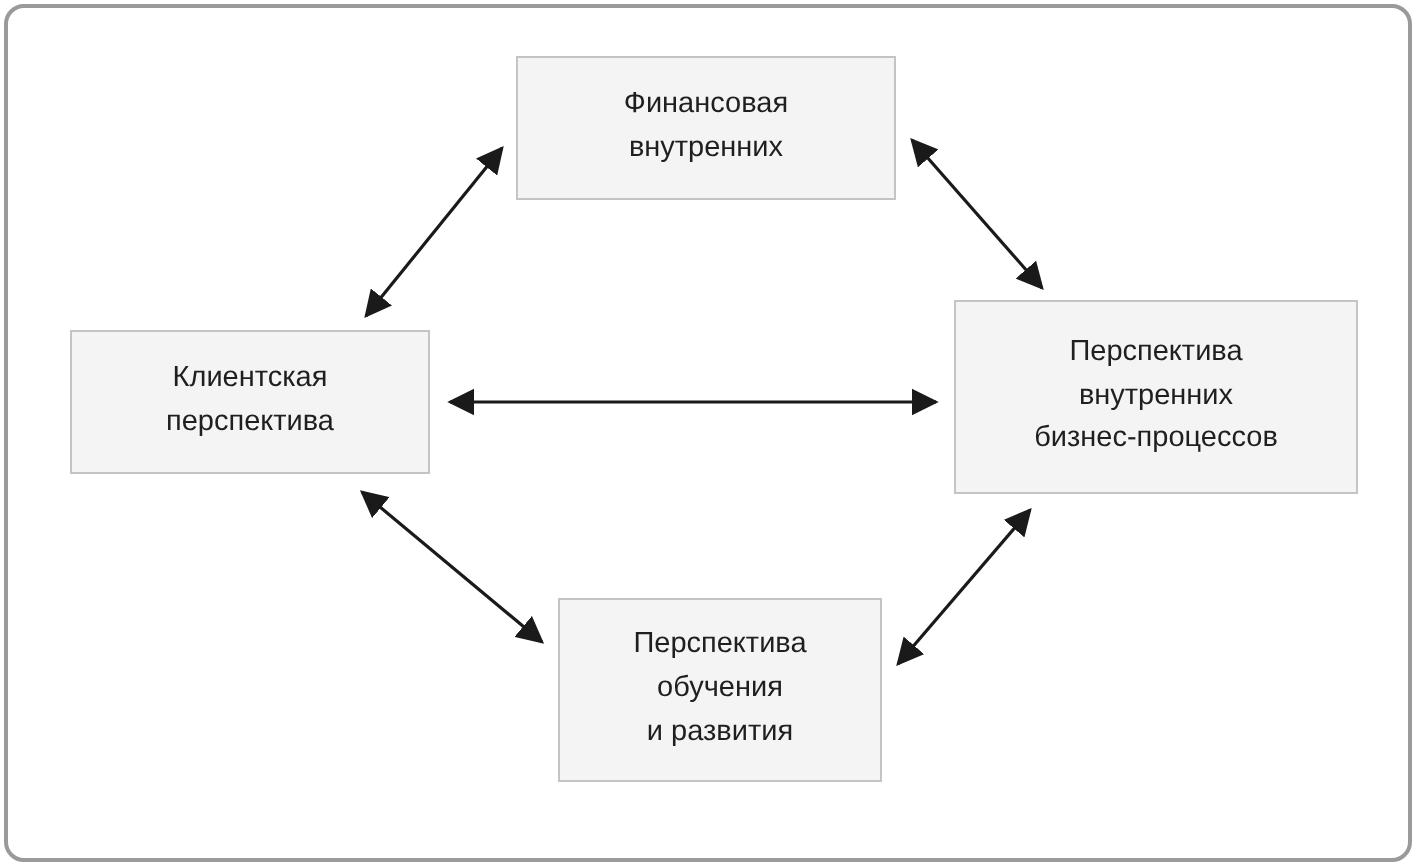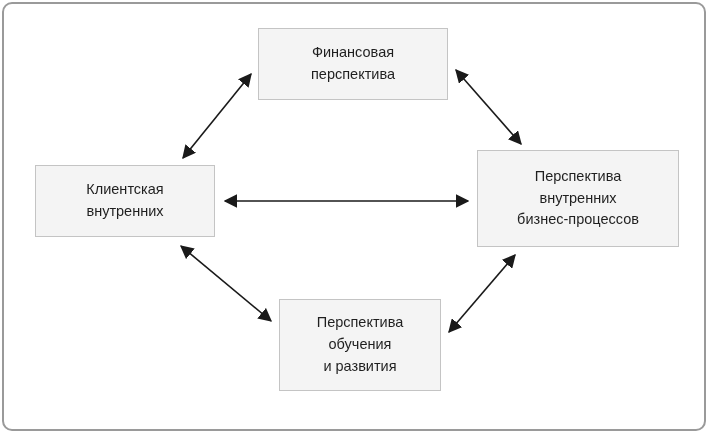--- a/index.html
+++ b/index.html
@@ -69,24 +69,24 @@
       </marker>
     </defs>
     <line x1="183" y1="158" x2="251" y2="74" marker-start="url(#arrowhead)" marker-end="url(#arrowhead)"></line>
     <line x1="456" y1="70" x2="521" y2="144" marker-start="url(#arrowhead)" marker-end="url(#arrowhead)"></line>
     <line x1="225" y1="201" x2="468" y2="201" marker-start="url(#arrowhead)" marker-end="url(#arrowhead)"></line>
     <line x1="181" y1="246" x2="271" y2="321" marker-start="url(#arrowhead)" marker-end="url(#arrowhead)"></line>
     <line x1="449" y1="332" x2="515" y2="255" marker-start="url(#arrowhead)" marker-end="url(#arrowhead)"></line>
   </svg>
 
   <div class="node node-financial">Финансовая
-перспектива</div>
+внутренних</div>
 
   <div class="node node-customer">Клиентская
-внутренних</div>
+перспектива</div>
 
   <div class="node node-internal">Перспектива
 внутренних
 бизнес-процессов</div>
 
   <div class="node node-learning">Перспектива
 обучения
 и развития</div>
 
   <div class="frame"></div>

